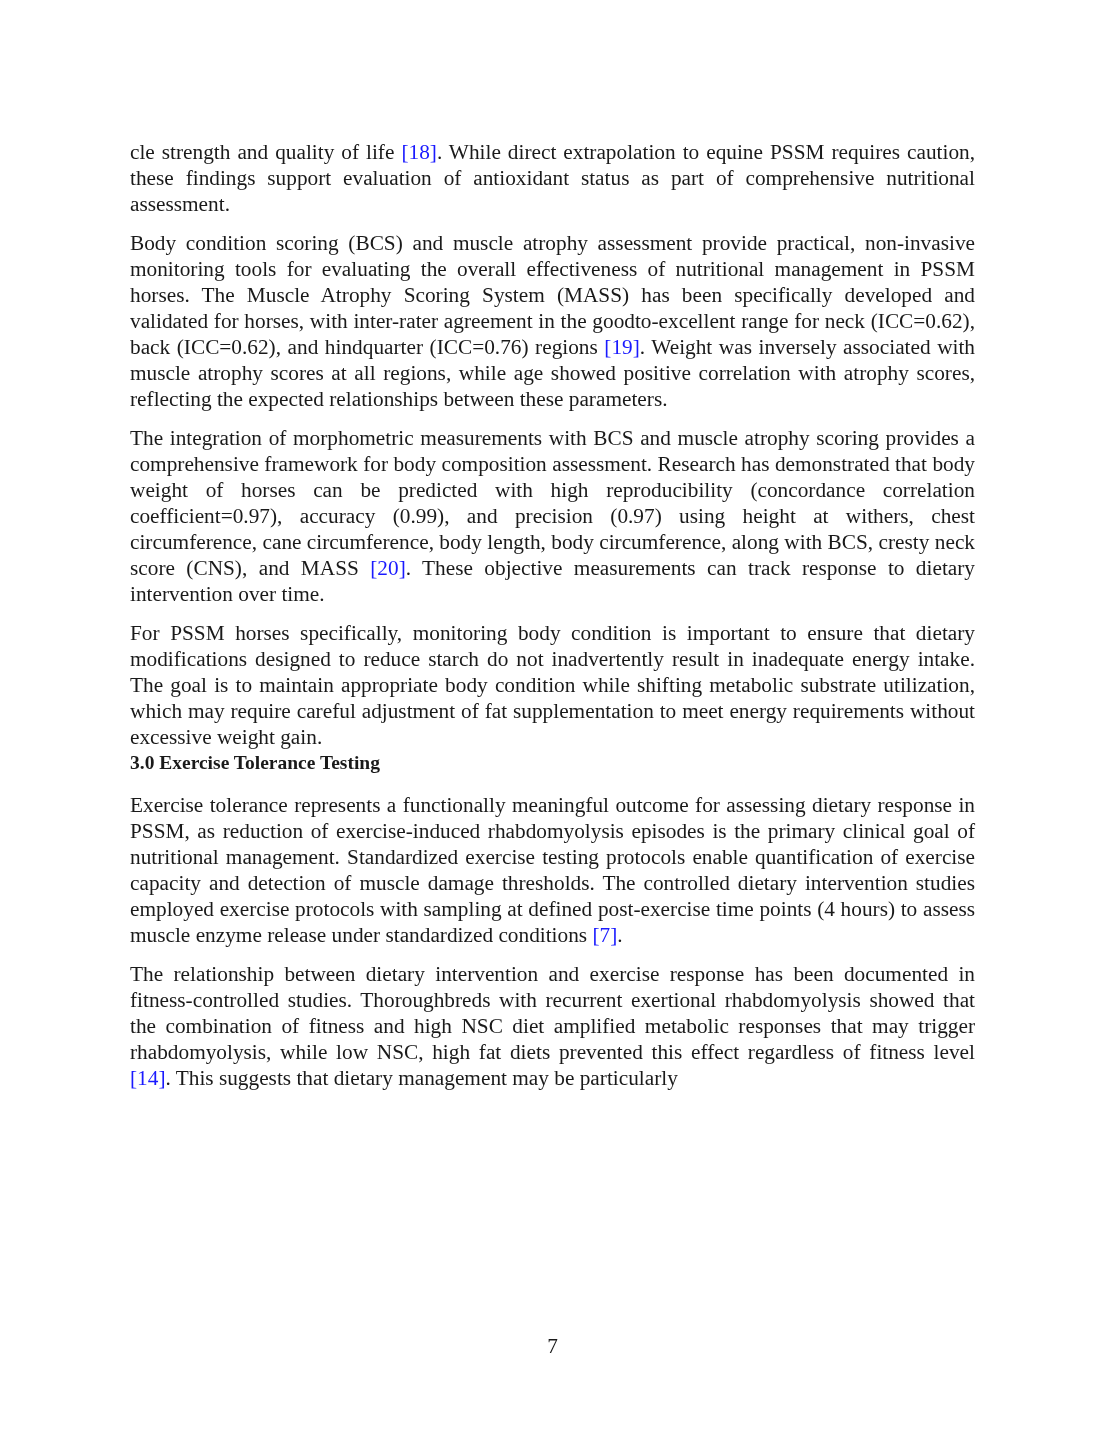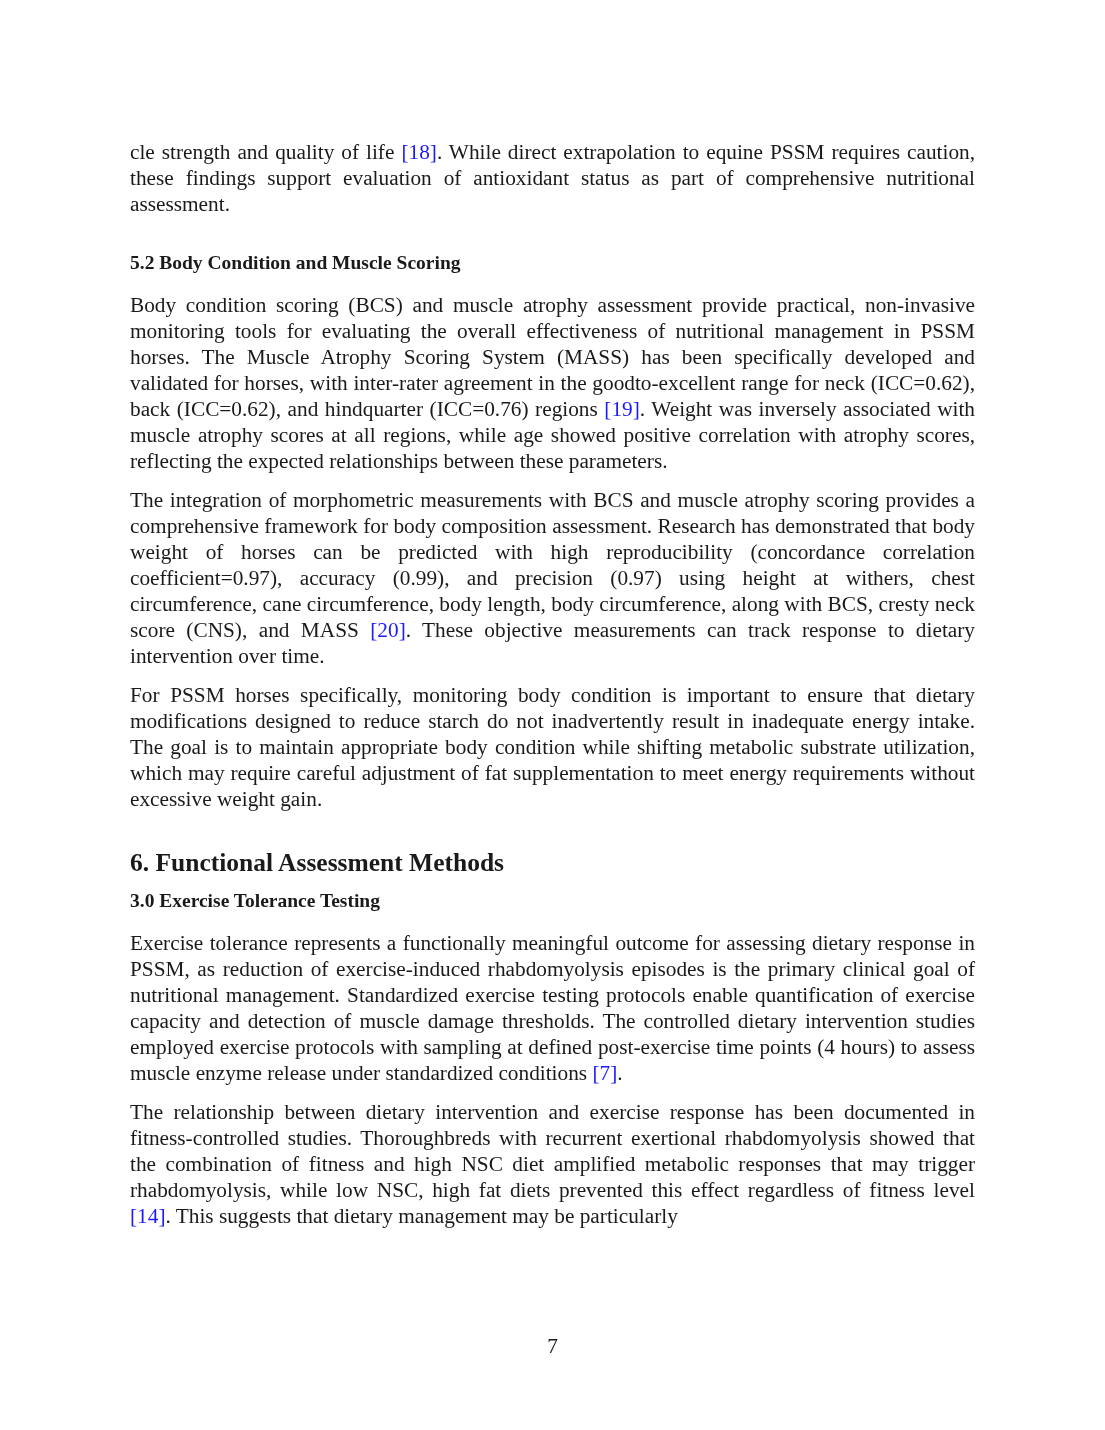--- a/index.html
+++ b/index.html
@@ -60,29 +60,27 @@
     line-height: 26px;
   }
 </style>
 </head>
 <body>
 
 <div class="page">
 
   <p class="body" id="p0"><span>cle strength and quality of life </span><a class="cite">[18]</a><span>. While direct extrapolation to equine PSSM requires caution, these findings support evaluation of antioxidant status as part of comprehensive nutritional assessment.</span></p>
 
-  <h3 class="subsec" id="h52">5.2 Body Condition and Muscle Scoring</h3>
 
   <p class="body"><span>Body condition scoring (BCS) and muscle atrophy assessment provide practical, non-invasive monitoring tools for evaluating the overall effectiveness of nutritional management in PSSM horses. The Muscle Atrophy Scoring System (MASS) has been specifically developed and validated for horses, with inter-rater agreement in the good­to-excellent range for neck (ICC=0.62), back (ICC=0.62), and hindquarter (ICC=0.76) regions </span><a class="cite">[19]</a><span>. Weight was inversely associated with muscle atrophy scores at all regions, while age showed positive correlation with atrophy scores, reflecting the expected relationships between these parameters.</span></p>
 
   <p class="body"><span>The integration of morphometric measurements with BCS and muscle atrophy scoring provides a comprehensive framework for body composition assessment. Research has demonstrated that body weight of horses can be predicted with high reproducibility (con­cordance correlation coefficient=0.97), accuracy (0.99), and precision (0.97) using height at withers, chest circumference, cane circumference, body length, body circumference, along with BCS, cresty neck score (CNS), and MASS </span><a class="cite">[20]</a><span>. These objective measurements can track response to dietary intervention over time.</span></p>
 
   <p class="body"><span>For PSSM horses specifically, monitoring body condition is important to ensure that di­etary modifications designed to reduce starch do not inadvertently result in inadequate energy intake. The goal is to maintain appropriate body condition while shifting metabolic substrate utilization, which may require careful adjustment of fat supplementation to meet energy requirements without excessive weight gain.</span></p>
 
-  <h2 class="sec" id="sec6">6. Functional Assessment Methods</h2>
 
   <h3 class="subsec" id="h61">3.0 Exercise Tolerance Testing</h3>
 
   <p class="body"><span>Exercise tolerance represents a functionally meaningful outcome for assessing dietary re­sponse in PSSM, as reduction of exercise-induced rhabdomyolysis episodes is the primary clinical goal of nutritional management. Standardized exercise testing protocols enable quantification of exercise capacity and detection of muscle damage thresholds. The con­trolled dietary intervention studies employed exercise protocols with sampling at defined post-exercise time points (4 hours) to assess muscle enzyme release under standardized conditions </span><a class="cite">[7]</a><span>.</span></p>
 
   <p class="body"><span>The relationship between dietary intervention and exercise response has been documented in fitness-controlled studies. Thoroughbreds with recurrent exertional rhabdomyolysis showed that the combination of fitness and high NSC diet amplified metabolic responses that may trigger rhabdomyolysis, while low NSC, high fat diets prevented this effect re­gardless of fitness level </span><a class="cite">[14]</a><span>. This suggests that dietary management may be particularly</span></p>
 
 </div>
 
 <div class="page-number">7</div>

